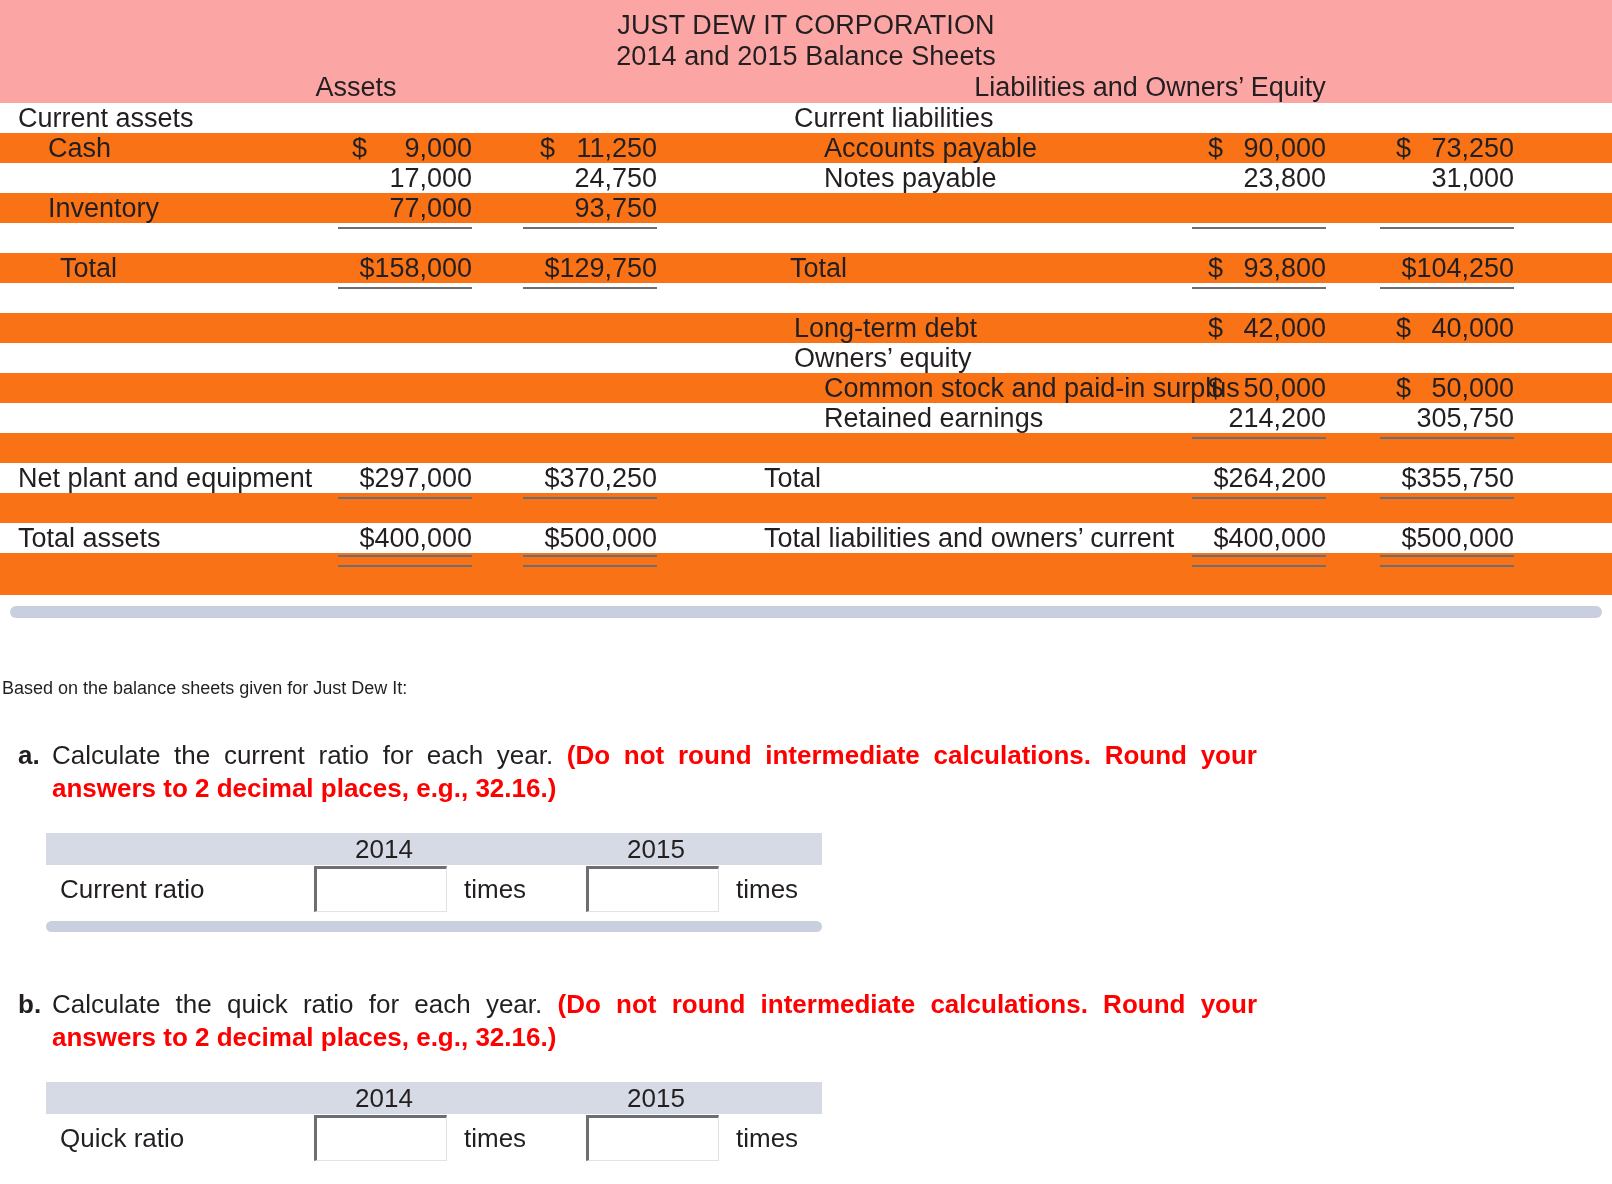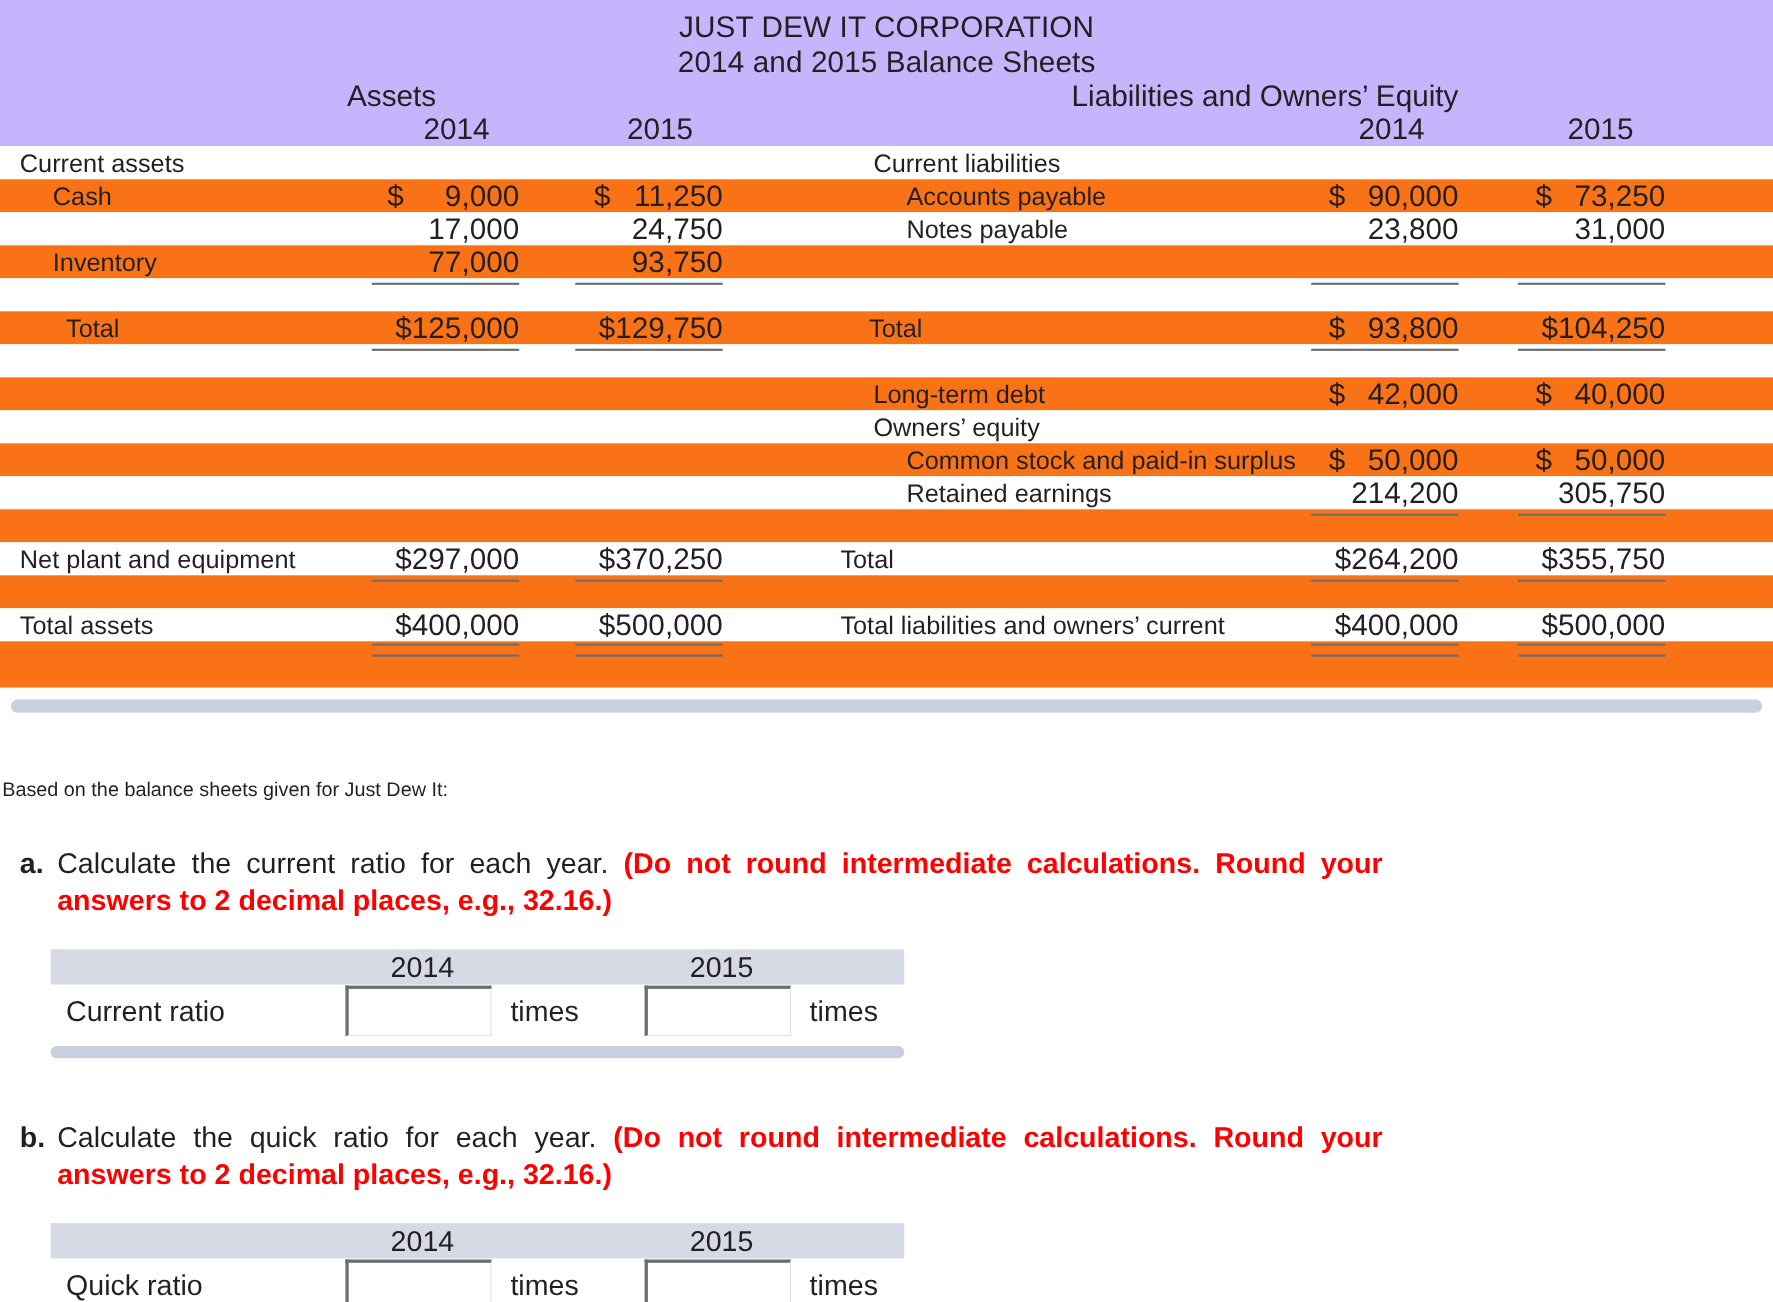--- a/index.html
+++ b/index.html
@@ -7,22 +7,22 @@
     width:1612px;
     height:1184px;
     background:#ffffff;
     font-family:"Liberation Sans", sans-serif;
     color:#231f20;
     overflow:hidden;
   }
   
   .bs-wrap{position:relative;width:1612px;}
   .bs-header{
-    background:#c4b5fd;
-    height:133px;
+    background:#fca5a5;
+    height:103px;
     position:relative;
   }
   .bs-title{
     position:absolute;left:0;right:0;top:10px;
     text-align:center;font-size:27px;line-height:31px;
     letter-spacing:.1px;
   }
   .bs-title .l2{display:block;}
   .col-head{
     position:absolute;font-size:27px;
@@ -38,21 +38,21 @@
   .row{
     position:relative;
     height:30px;
     width:1612px;
   }
   .row.alt{background:#f97316;}
   .row.plain{background:#ffffff;}
 
   .cell{
     position:absolute;
-    font-size:23px;
+    font-size:27px;
     line-height:30px;
     white-space:nowrap;
   }
   
   .lbl-a{left:0;}
   .lbl-l{left:746px;}
   .ind0{padding-left:18px;}
   .ind1{padding-left:48px;}
   .ind2{padding-left:78px;}
   .ind3{padding-left:32px;}
@@ -210,21 +210,21 @@
 
     <div class="row plain">
       <div class="rule ra14 r-top"></div>
       <div class="rule ra15 r-top"></div>
       <div class="rule rl14 r-top"></div>
       <div class="rule rl15 r-top"></div>
     </div>
 
     <div class="row alt">
       <div class="cell lbl-a ind3" style="padding-left:60px">Total</div>
-      <div class="num na14">$125,000</div>
+      <div class="num na14">$158,000</div>
       <div class="num na15">$129,750</div>
       <div class="cell lbl-l" style="padding-left:44px">Total</div>
       <div class="dol dl14">$</div>
       <div class="num nl14">93,800</div>
       <div class="num nl15">$104,250</div>
     </div>
 
     <div class="row plain">
       <div class="rule ra14 r-top"></div>
       <div class="rule ra15 r-top"></div>

